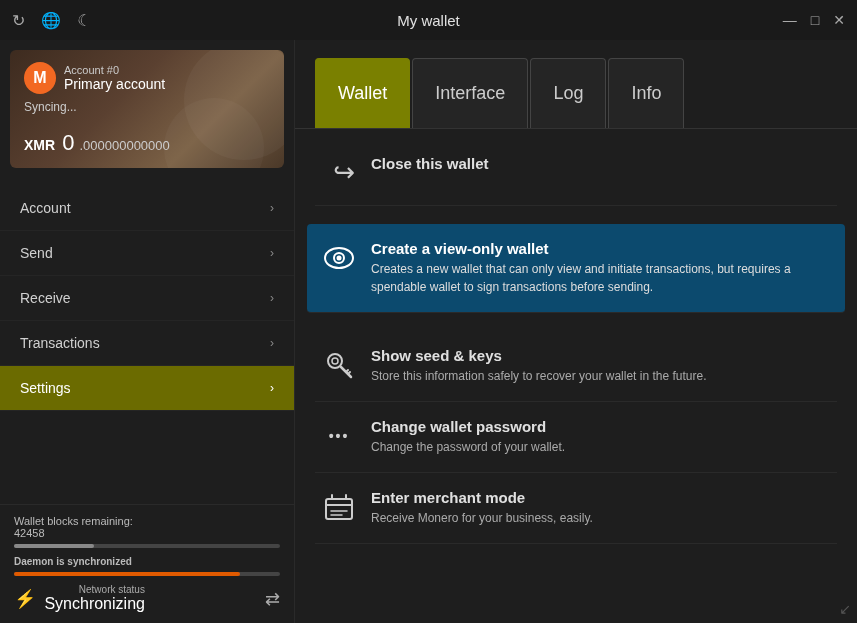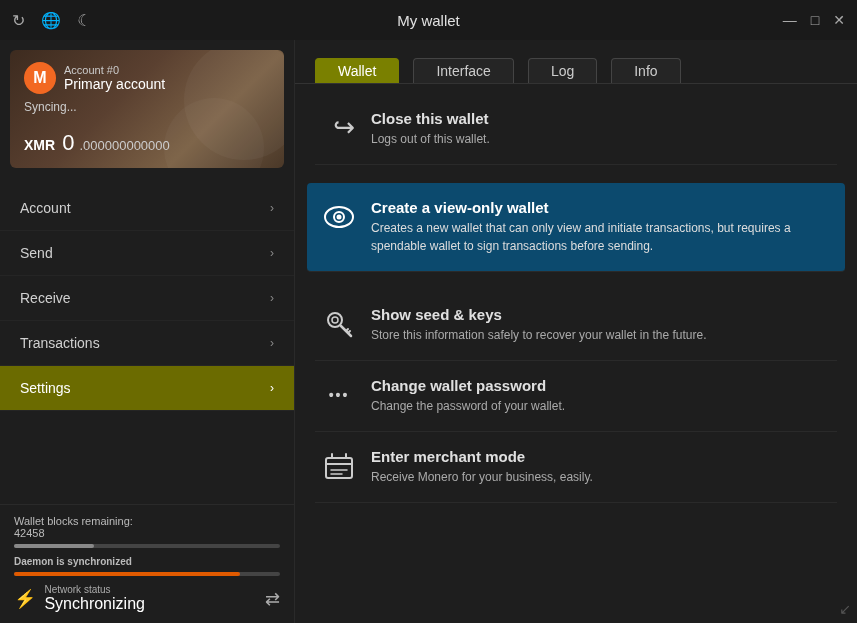--- a/index.html
+++ b/index.html
@@ -227,20 +227,21 @@
       align-items: center;
       gap: 8px;
     }
     .lightning-icon {
       color: #f26822;
       font-size: 18px;
     }
     .network-info {
       display: flex;
       flex-direction: column;
+      align-items: flex-end;
     }
     .network-label {
       font-size: 10px;
       color: #aaa;
     }
     .network-value {
       font-size: 16px;
       color: #fff;
       font-weight: 500;
     }
@@ -261,28 +262,28 @@
 
     
     .tabs {
       display: flex;
       gap: 0;
       padding: 18px 20px 0;
       border-bottom: 1px solid #333;
       flex-shrink: 0;
     }
     .tab {
-      padding: 4px 22px;
+      padding: 24px 22px;
       cursor: pointer;
       color: #ccc;
-      font-size: 14px;
+      font-size: 18px;
       border: 1px solid #444;
       border-bottom: none;
       background: #252525;
-      margin-right: 14px;
+      margin-right: 2px;
       border-radius: 4px 4px 0 0;
     }
     .tab.active {
       background: #7a8000;
       color: #fff;
       border-color: #7a8000;
       font-weight: 500;
     }
 
     
@@ -448,21 +449,20 @@
         <span>Info</span>
       </div>
     </div>
 
     <div class="menu-list">
 
       <div class="menu-item">
         <div class="menu-icon" style="font-size:26px;transform:scaleX(-1);display:inline-block;">↩</div>
         <div class="menu-text">
           <div class="menu-title">Close this wallet</div>
-          <div class="menu-desc">Logs out of this wallet.</div>
         </div>
       </div>
 
       <div class="menu-item highlighted">
         <div class="menu-icon highlighted-icon">
           <svg width="30" height="22" viewBox="0 0 30 22" fill="none">
             <ellipse cx="15" cy="11" rx="14" ry="10" stroke="white" stroke-width="2" fill="none"></ellipse>
             <circle cx="15" cy="11" r="5" stroke="white" stroke-width="2" fill="none"></circle>
             <circle cx="15" cy="11" r="2.5" fill="white"></circle>
           </svg>

